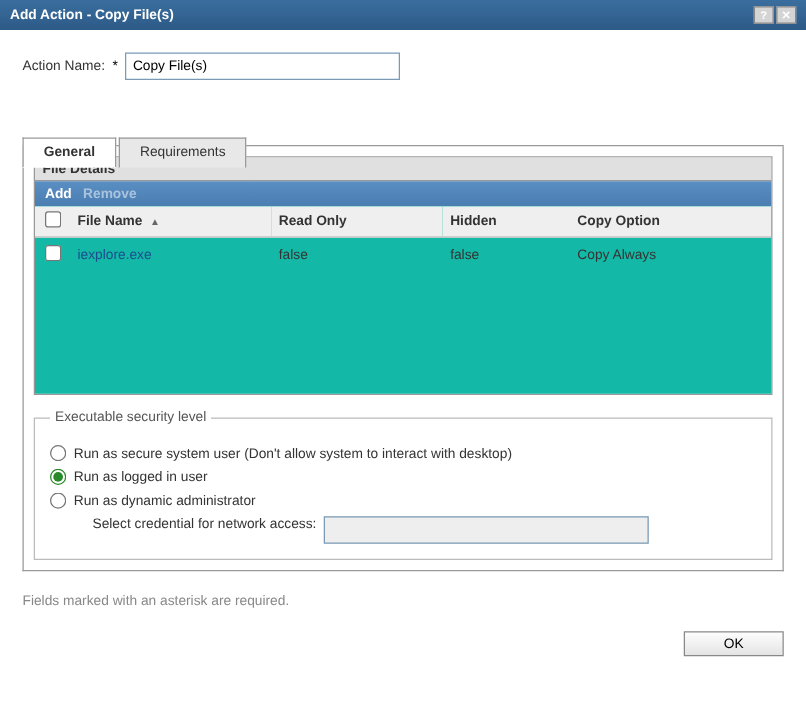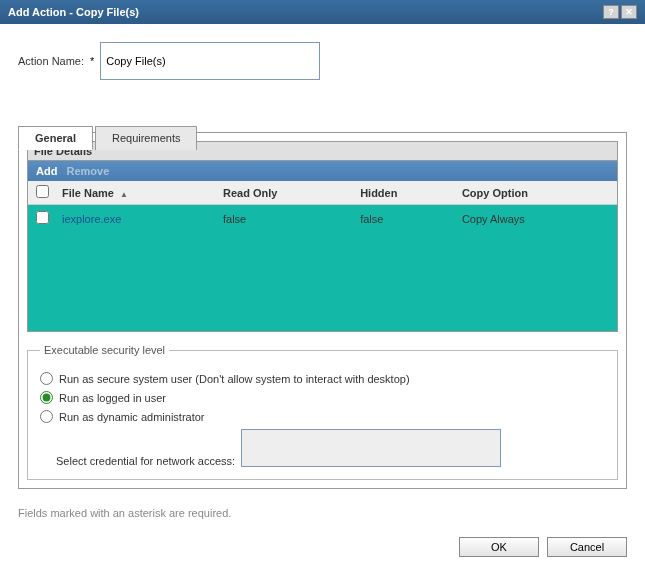--- a/index.html
+++ b/index.html
@@ -4,21 +4,21 @@
 <style>
 * { box-sizing: border-box; margin: 0; padding: 0; }
 body { font-family: Verdana, Arial, sans-serif; font-size: 11px; color: #333; background: #fff; width: 645px; }
 .titlebar { background: linear-gradient(to bottom, #3a6e9e 0%, #2d5a87 100%); color: #fff; padding: 5px 8px; font-weight: bold; font-size: 11px; display: flex; justify-content: space-between; align-items: center; }
 .titlebar-controls { display: flex; gap: 2px; }
 .titlebar-btn { width: 16px; height: 14px; background: #d4d4d4; border: 1px solid #888; font-size: 9px; display: flex; align-items: center; justify-content: center; cursor: pointer; }
 .content { padding: 18px 18px 10px 18px; }
 .form-row { display: flex; align-items: center; margin-bottom: 18px; }
 .form-label { font-size: 11px; margin-right: 6px; }
 .required { color: #000; }
-.text-input { border: 1px solid #7a9ab5; padding: 3px 5px; font-size: 11px; width: 220px; height: 38px; }
+.text-input { border: 1px solid #7a9ab5; padding: 3px 5px; font-size: 11px; width: 220px; height: 22px; }
 .tabs { display: flex; border-bottom: 1px solid #999; margin: 0 18px; }
 .tab { padding: 5px 16px; border: 1px solid #999; border-bottom: none; background: #e8e8e8; font-size: 11px; cursor: pointer; position: relative; top: 18px; margin-right: 2px; }
 .tab.active { background: #fff; font-weight: bold; border-bottom: 1px solid #fff; }
 .tab-content { border: 1px solid #999; border-top: none; margin: 0 18px; padding: 8px; }
 .panel { border: 1px solid #999; margin-bottom: 12px; }
 .panel-title { background: #e0e0e0; padding: 3px 6px; font-weight: bold; font-size: 11px; border-bottom: 1px solid #999; }
 .toolbar { background: linear-gradient(to bottom, #5a8fc4 0%, #4a7db0 100%); padding: 4px 8px; color: #fff; font-size: 11px; }
 .toolbar-link { color: #fff; font-weight: bold; cursor: pointer; margin-right: 6px; }
 .toolbar-link.disabled { color: #a9c3dd; cursor: default; }
 .table-container { background: #14b8a6; height: 150px; overflow: auto; }
@@ -27,21 +27,21 @@
 th { text-align: left; padding: 4px 6px; font-weight: bold; font-size: 11px; }
 th.checkbox-col, td.checkbox-col { width: 28px; text-align: center; }
 td { padding: 6px; vertical-align: middle; }
 .sort-icon { font-size: 8px; margin-left: 3px; color: #666; }
 .file-link { color: #1a4d8f; cursor: pointer; }
 .fieldset { border: 1px solid #bbb; padding: 10px 12px 12px 12px; margin-top: 8px; }
 .fieldset-legend { font-size: 11px; padding: 0 4px; color: #555; }
 .radio-row { display: flex; align-items: center; margin: 6px 0; }
 .radio-row input[type=radio] { margin-right: 6px; }
 .radio-row.selected input[type=radio] { accent-color: #2a8a2a; }
-.sub-row { margin-left: 16px; display: flex; align-items: flex-end; margin-top: 4px; }
+.sub-row { margin-left: 34px; display: flex; align-items: flex-start; margin-top: 4px; }
 .sub-row .text-input { width: 260px; background: #eee; margin-left: 6px; }
 .footer-note { color: #888; font-size: 11px; margin: 18px; }
 .button-row { display: flex; justify-content: flex-end; gap: 8px; padding: 0 18px 14px 0; }
 .btn { border: 1px solid #888; background: linear-gradient(to bottom, #fdfdfd, #e4e4e4); padding: 3px 0; font-size: 11px; cursor: pointer; width: 80px; text-align: center; }
 input[type=checkbox] { width: 13px; height: 13px; }
 </style>
 </head>
 <body>
 
 <div class="titlebar">
@@ -117,14 +117,13 @@
       <span>Select credential for network access:</span>
       <input class="text-input" type="text" disabled="" value="" style="">
     </div>
   </fieldset>
 </div>
 
 <div class="footer-note">Fields marked with an asterisk are required.</div>
 
 <div class="button-row">
   <button class="btn">OK</button>
-  <button class="btn">Cancel</button>
 </div>
 
 </body></html>

